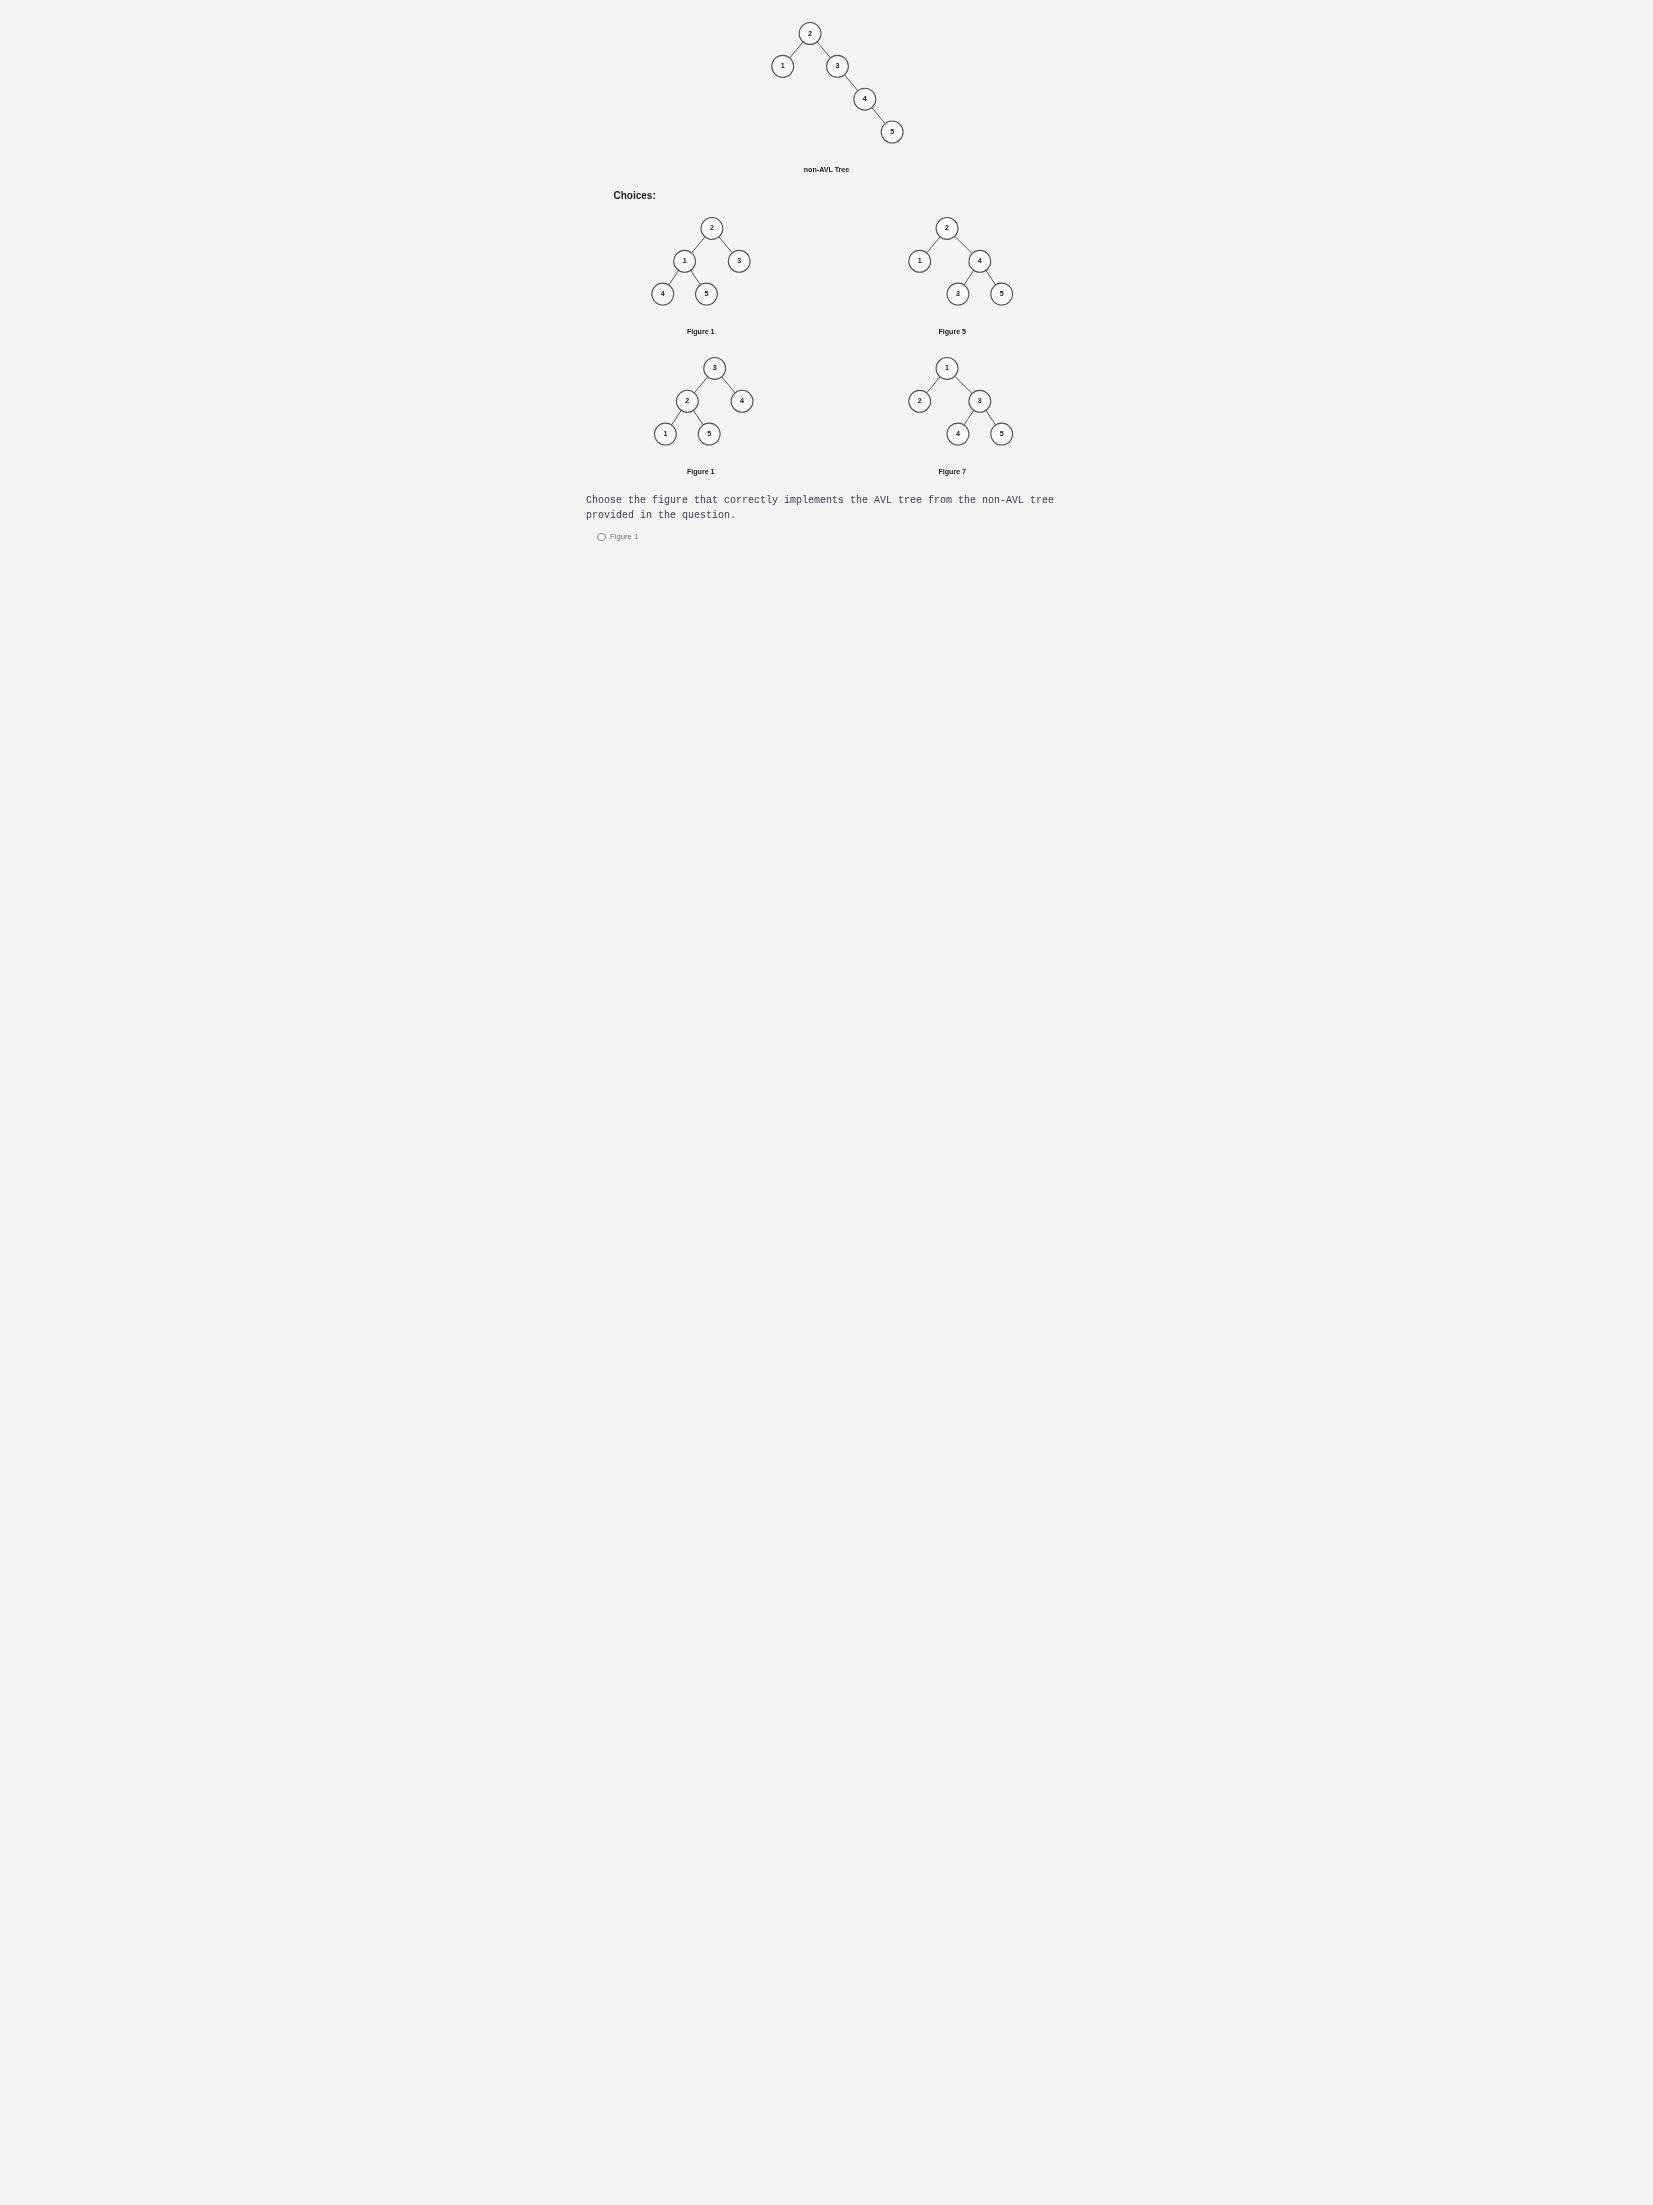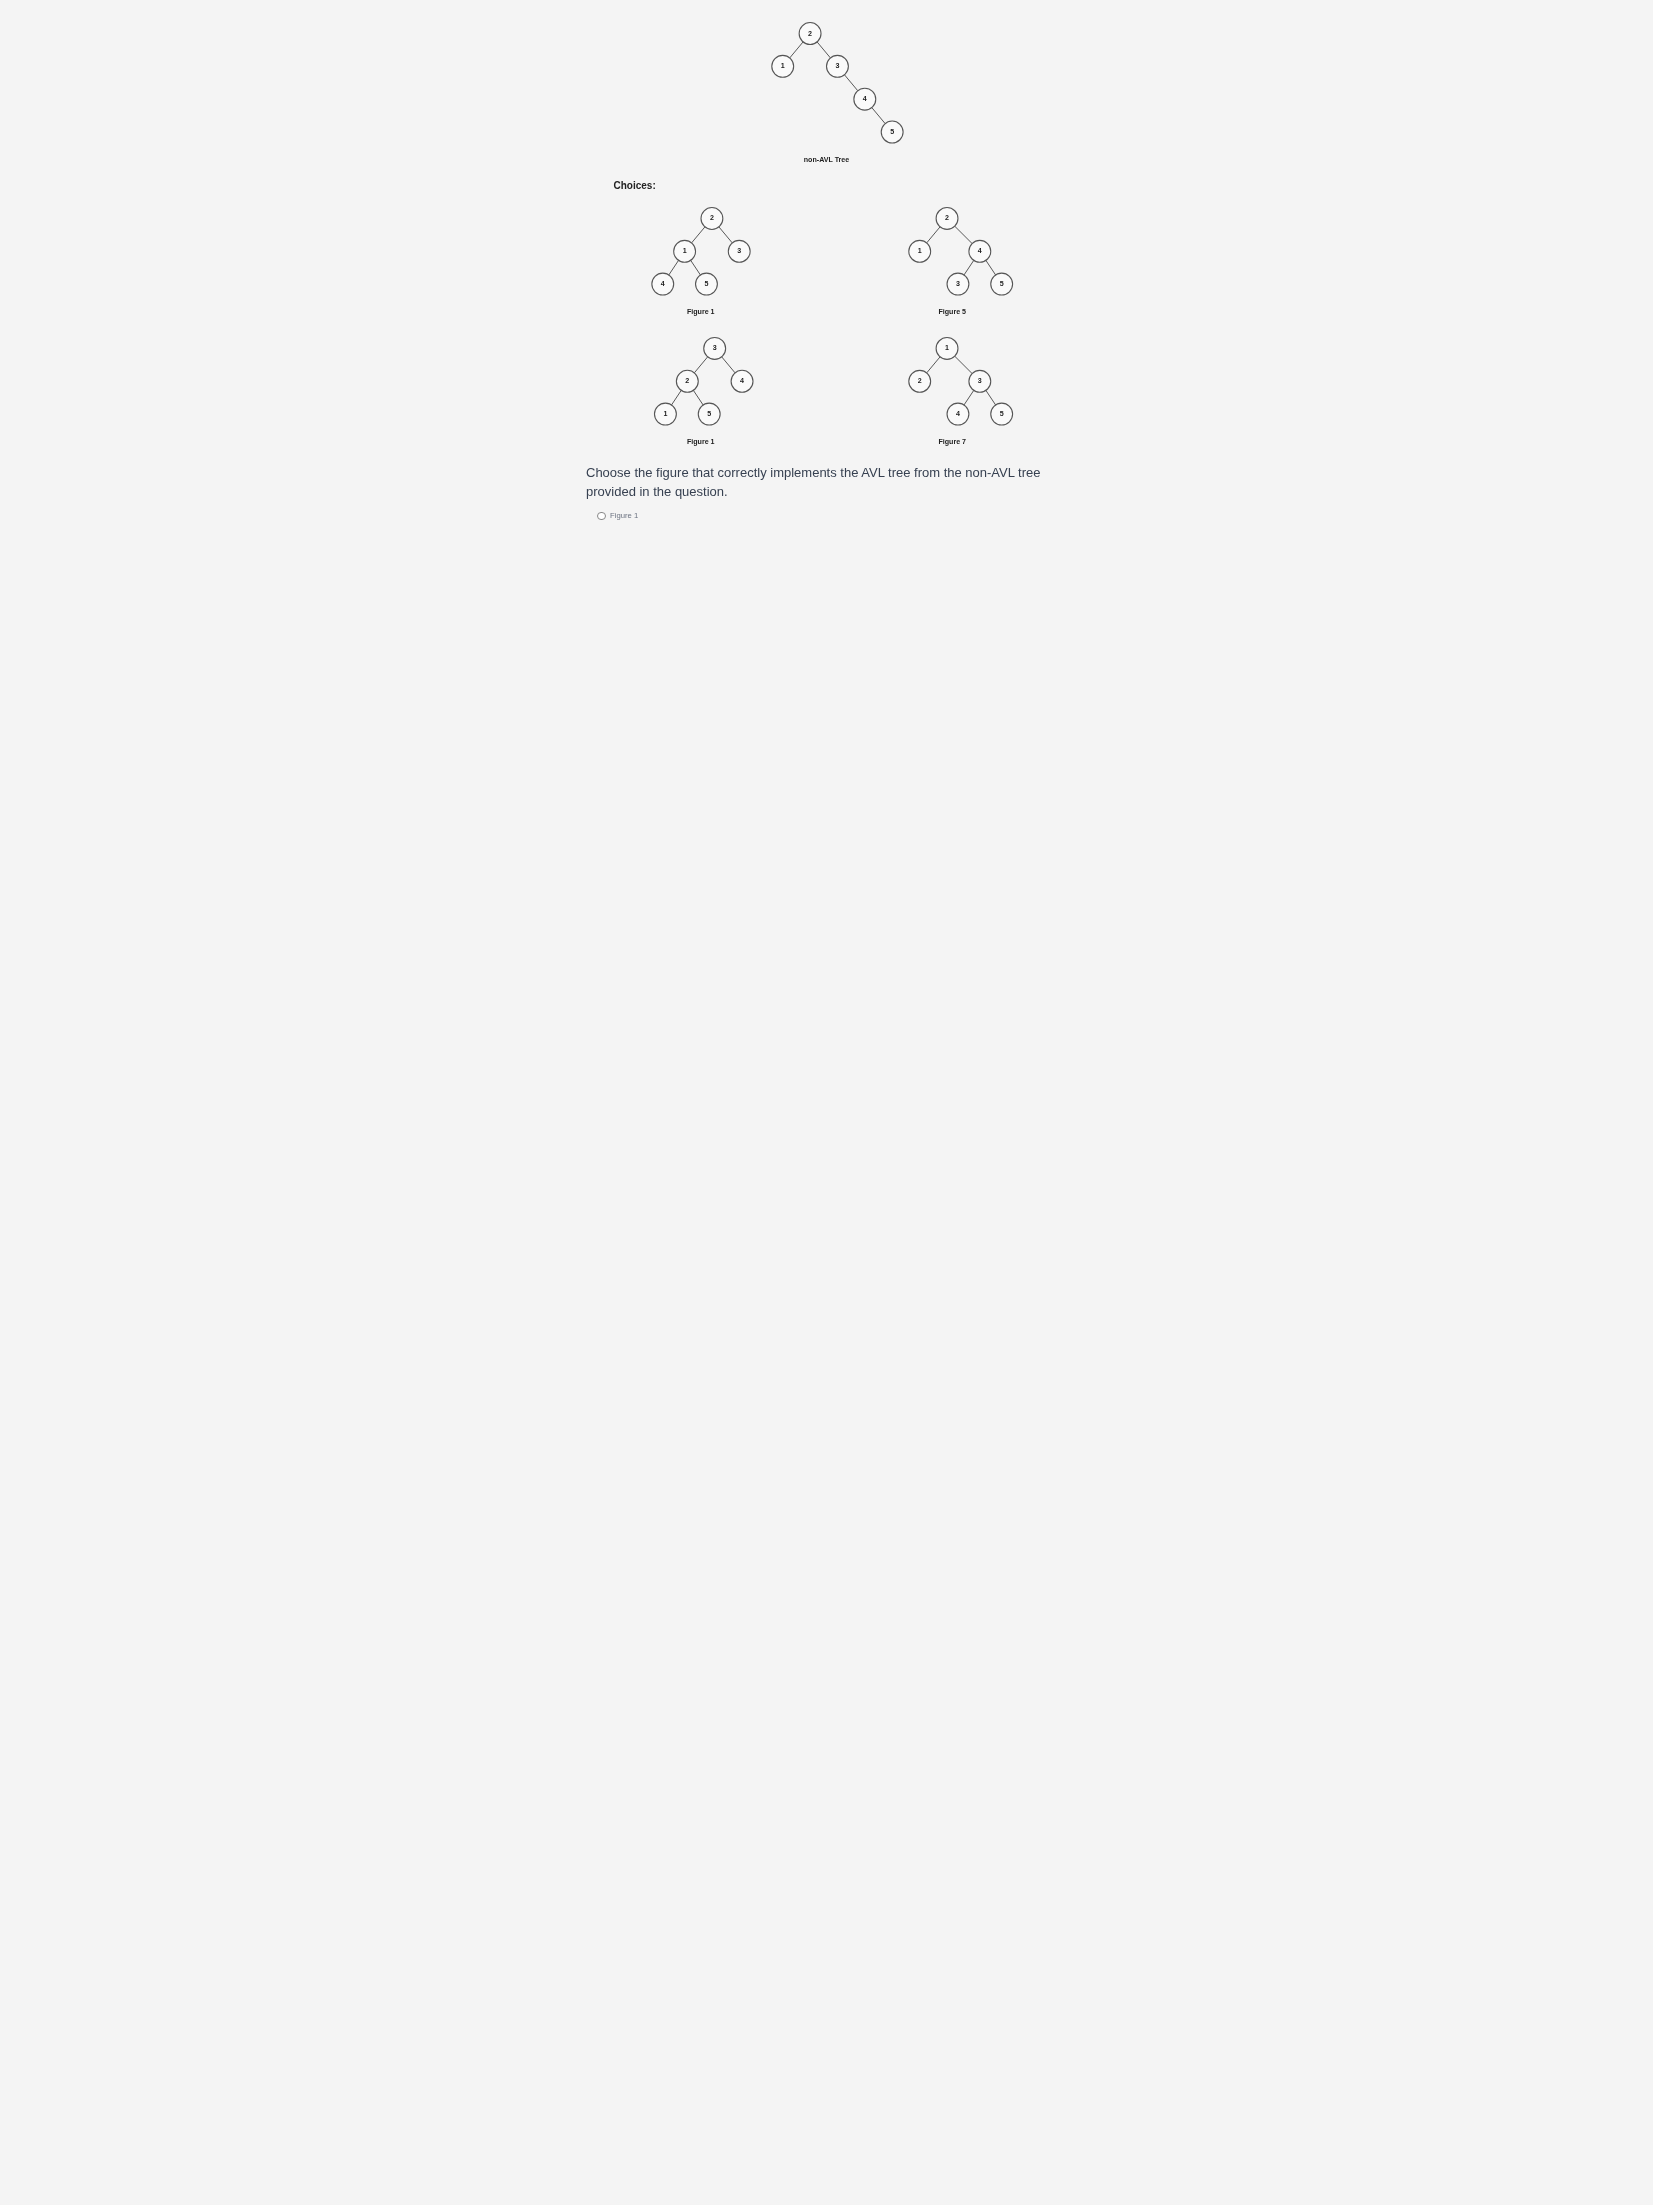--- a/index.html
+++ b/index.html
@@ -13,40 +13,41 @@
     .page { max-width: 492px; margin: 0 auto; }
     .tree-container {
       position: relative;
       margin: 5.5px auto 11px auto;
     }
     .tree-container svg { display: block; margin: 0 auto; }
     .caption {
       text-align: center;
       font-weight: bold;
       font-size: 7.1px;
-      margin-top: 2px;
+      margin-top: 12px;
     }
     .choices-label {
       font-weight: bold;
       font-size: 10px;
       margin: 16.4px 0 11px 33px;
     }
     .choices-grid {
       display: grid;
       grid-template-columns: 1fr 1fr;
       gap: 16.4px 33px;
       margin: 0 11px;
     }
     .choice-cell { display: flex; flex-direction: column; align-items: center; }
     .question {
       margin-top: 16.4px;
-      font-size: 13px;
+      font-size: 10px;
       color: #374151;
       line-height: 1.5;
       padding-left: 5.5px;
+      font-family: Liberation Mono, monospace;
     }
     .answer-row {
       margin-top: 9.8px;
       display: flex;
       align-items: center;
       gap: 4.4px;
       padding-left: 16.4px;
       font-size: 7.7px;
       color: #6b7280;
     }

